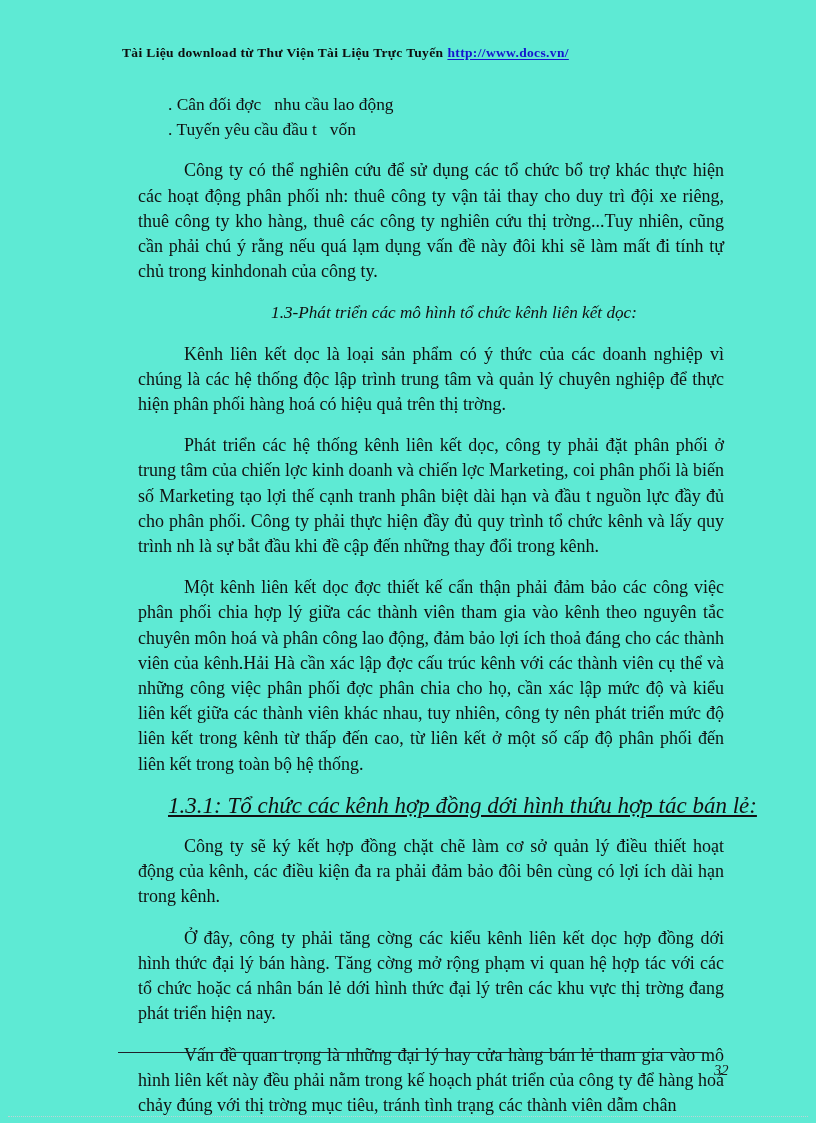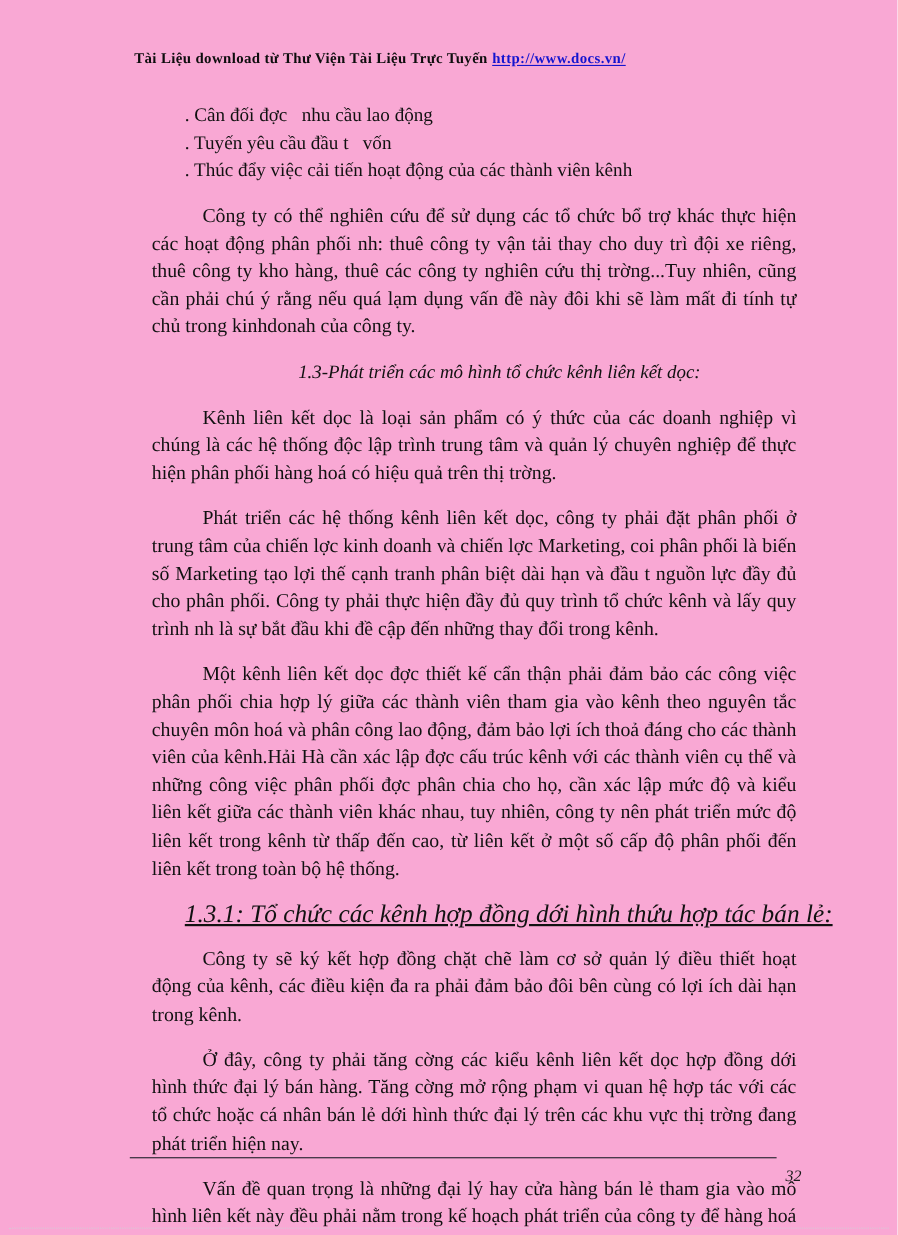--- a/index.html
+++ b/index.html
@@ -14,21 +14,21 @@
     position: relative;
     overflow: hidden;
     font-family: "Liberation Serif", "DejaVu Serif", serif;
     color: #111111;
     -webkit-font-smoothing: none;
   }
 
   .page {
     position: absolute;
     inset: 0;
-    background: #f9a8d4;
+    background: #5eead4;
   }
 
   
   .doc-header {
     position: absolute;
     left: 122px;
     top: 44px;
     width: 620px;
     font-family: "Liberation Serif", "DejaVu Serif", serif;
     font-weight: bold;
@@ -145,21 +145,20 @@
 <div class="page">
 
   <div class="doc-header">
     <span class="hdr-text">Tài Liệu download   từ Thư Viện Tài Liệu Trực Tuyến</span><a class="hdr-link" href="#">http://www.docs.vn/</a>
   </div>
 
   <div class="doc-body">
 
     <div class="bullet-line">. Cân đối đợc   nhu cầu lao động</div>
     <div class="bullet-line">. Tuyến yêu cầu đầu t   vốn</div>
-    <div class="bullet-line">. Thúc đẩy việc cải tiến hoạt động của các thành viên kênh</div>
 
     <p class="para">Công ty có thể nghiên cứu để sử dụng các tổ chức bổ trợ khác thực hiện các hoạt động phân phối nh:  thuê công ty vận tải thay cho duy trì đội xe riêng, thuê công ty kho hàng, thuê các công ty nghiên cứu thị trờng...Tuy   nhiên, cũng cần phải chú ý rằng nếu quá lạm dụng vấn đề này đôi khi sẽ làm mất đi tính tự chủ trong kinhdonah  của công ty.</p>
 
     <h3 class="sec-head">1.3-Phát triển các mô hình tổ chức kênh liên kết dọc:</h3>
 
     <p class="para">Kênh liên kết dọc là loại sản phẩm có ý thức của các doanh nghiệp vì chúng là các hệ thống độc   lập trình trung tâm và quản lý chuyên nghiệp để thực hiện phân phối hàng hoá có hiệu quả trên thị trờng.</p>
 
     <p class="para">Phát triển các hệ thống kênh liên kết dọc, công ty phải đặt phân phối ở trung tâm của chiến lợc   kinh doanh và chiến lợc   Marketing, coi phân phối là biến số Marketing tạo lợi thế cạnh tranh phân biệt dài hạn và đầu t   nguồn lực đầy đủ cho phân phối. Công ty phải thực hiện đầy đủ quy trình tổ chức kênh và lấy quy trình nh   là sự bắt đầu khi đề cập đến những thay đổi trong kênh.</p>
 
     <p class="para">Một kênh liên kết dọc đợc   thiết kế cẩn thận phải đảm bảo các công việc phân phối chia hợp lý giữa các thành viên tham gia vào kênh theo nguyên tắc chuyên môn hoá và phân công lao động, đảm bảo lợi ích thoả đáng cho các thành viên của kênh.Hải Hà cần xác lập đợc   cấu trúc kênh với các thành viên cụ thể và những công việc phân phối đợc   phân chia cho họ, cần xác lập mức độ và kiểu liên kết giữa các thành viên khác nhau, tuy nhiên, công ty nên phát triển mức độ liên kết trong kênh từ thấp đến cao, từ liên kết ở một số cấp độ phân phối đến liên kết trong toàn bộ hệ thống.</p>

